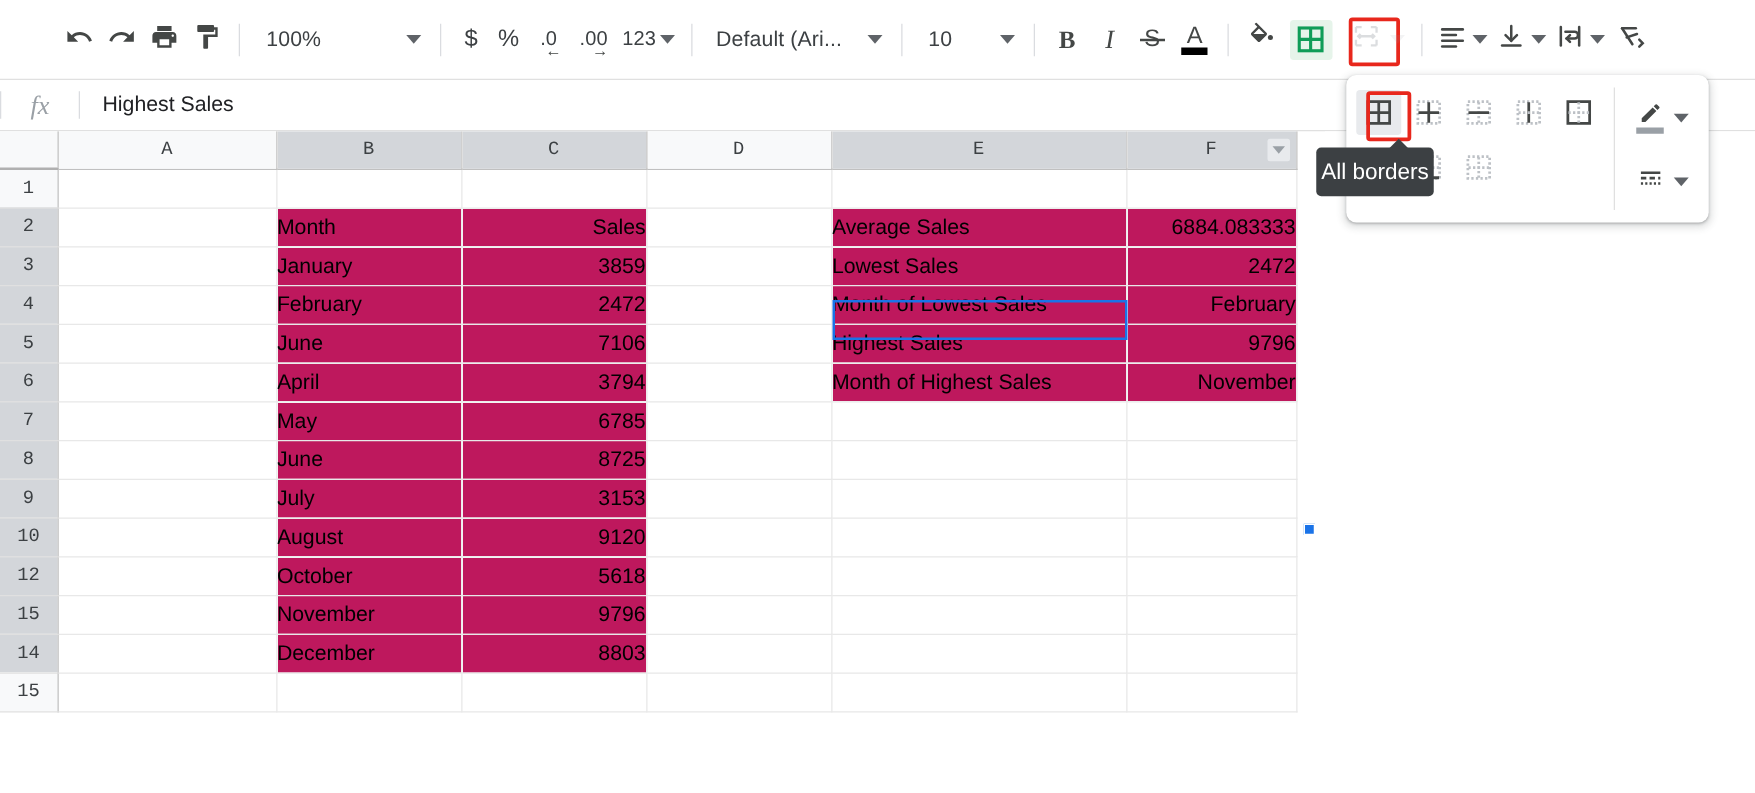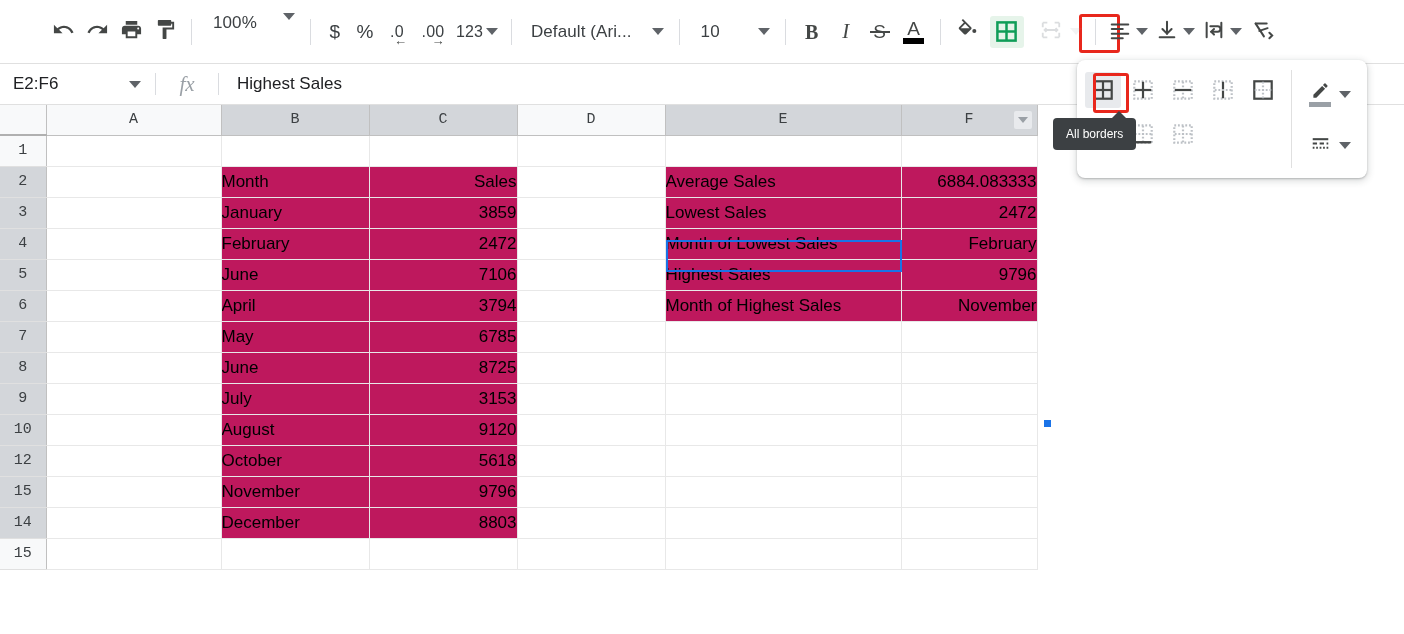--- a/index.html
+++ b/index.html
@@ -35,21 +35,21 @@
   .tb-text {
     font-size: 17px; color: #3c4043; letter-spacing: .1px;
   }
   .tb-caret {
     width: 0; height: 0;
     border-left: 6px solid transparent;
     border-right: 6px solid transparent;
     border-top: 7px solid #5f6368;
     margin-left: 4px;
   }
-  .zoom-box { display: flex; align-items: flex-start; padding: 0 6px 0 12px; }
+  .zoom-box { display: flex; align-items: center; padding: 0 6px 0 12px; gap: 42px; }
   .zoom-box .tb-caret { margin-left: 26px; }
   .font-box { display: flex; align-items: center; padding: 0 6px 0 10px; }
   .font-box .tb-caret { margin-left: 20px; }
   .size-box { display: flex; align-items: center; padding: 0 6px 0 12px; }
   .size-box .tb-caret { margin-left: 38px; }
 
   .gl { font-size: 21px; color: #444746; line-height: 1; }
   .gl-b { font-weight: bold; font-size: 20px; font-family: "Liberation Serif", serif; }
   .gl-i { font-style: italic; font-size: 21px; font-family: "Liberation Serif", serif; }
 
@@ -104,22 +104,22 @@
   }
   .bm-r-row { display: flex; align-items: center; gap: 4px; cursor: pointer; }
   .pencil-wrap { display:flex; flex-direction:column; align-items:center; }
   .pencil-bar { width: 22px; height: 5px; background: #9aa0a6; margin-top:2px; }
 
   .tooltip {
     position: absolute;
     left: 1053px; top: 118px;
     background: #3c4043;
     color: #fff;
-    font-size: 12px;
-    padding: 9px 13px;
+    font-size: 18px;
+    padding: 9px 4px;
     border-radius: 4px;
     white-space: nowrap;
     z-index: 60;
   }
   .tooltip:after {
     content:""; position:absolute; top:-7px; left: 58px;
     border-left: 8px solid transparent;
     border-right: 8px solid transparent;
     border-bottom: 8px solid #3c4043;
   }
@@ -511,24 +511,20 @@
       </div>
     </div>
   </div>
 
   <div class="redbox" style="left:1093px; top:73px; width:36px; height:40px; z-index:50;"></div>
 
   <div class="tooltip">All borders</div>
 </div>
 
 <div class="formula-bar">
-  <div class="namebox">
-    <span>E2:F6</span>
-    <span class="tb-caret"></span>
-  </div>
   <div class="fbar-sep"></div>
   <div class="fx">fx</div>
   <div class="fbar-sep"></div>
   <div class="fvalue">Highest Sales</div>
 </div>
 
 <div class="grid-wrap">
   <table class="sheet">
     <colgroup>
       <col style="width:46px">

